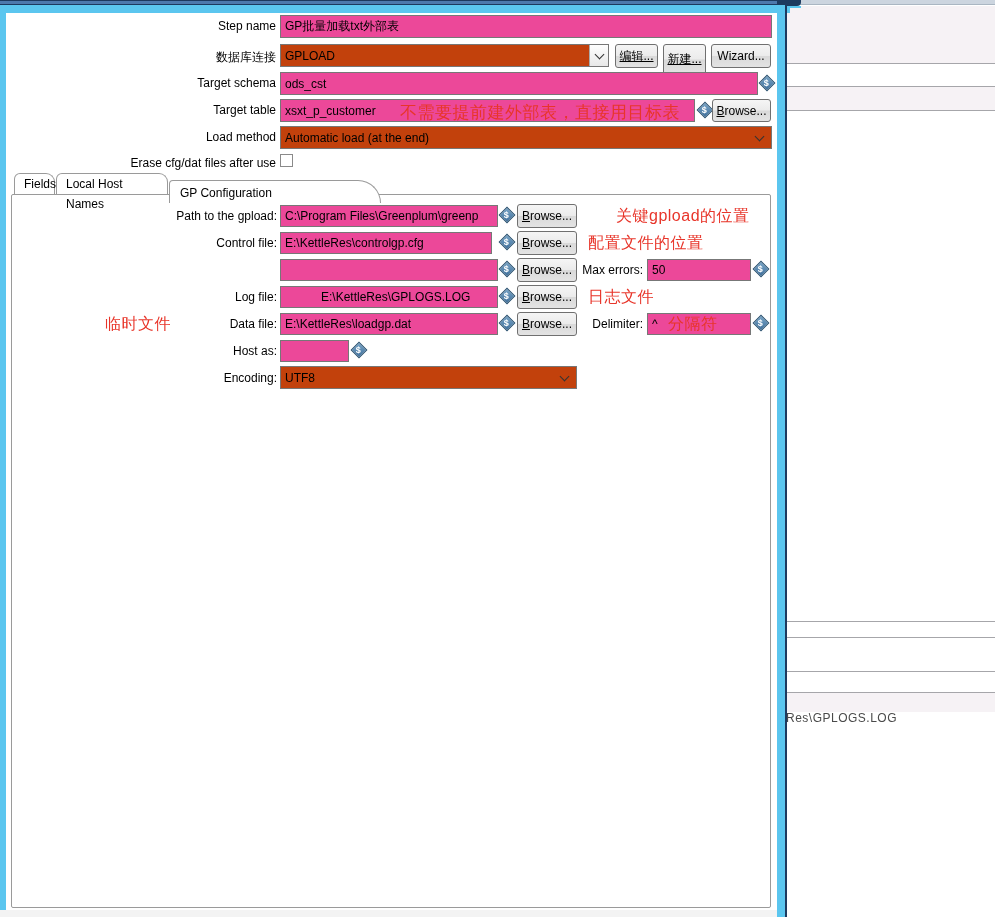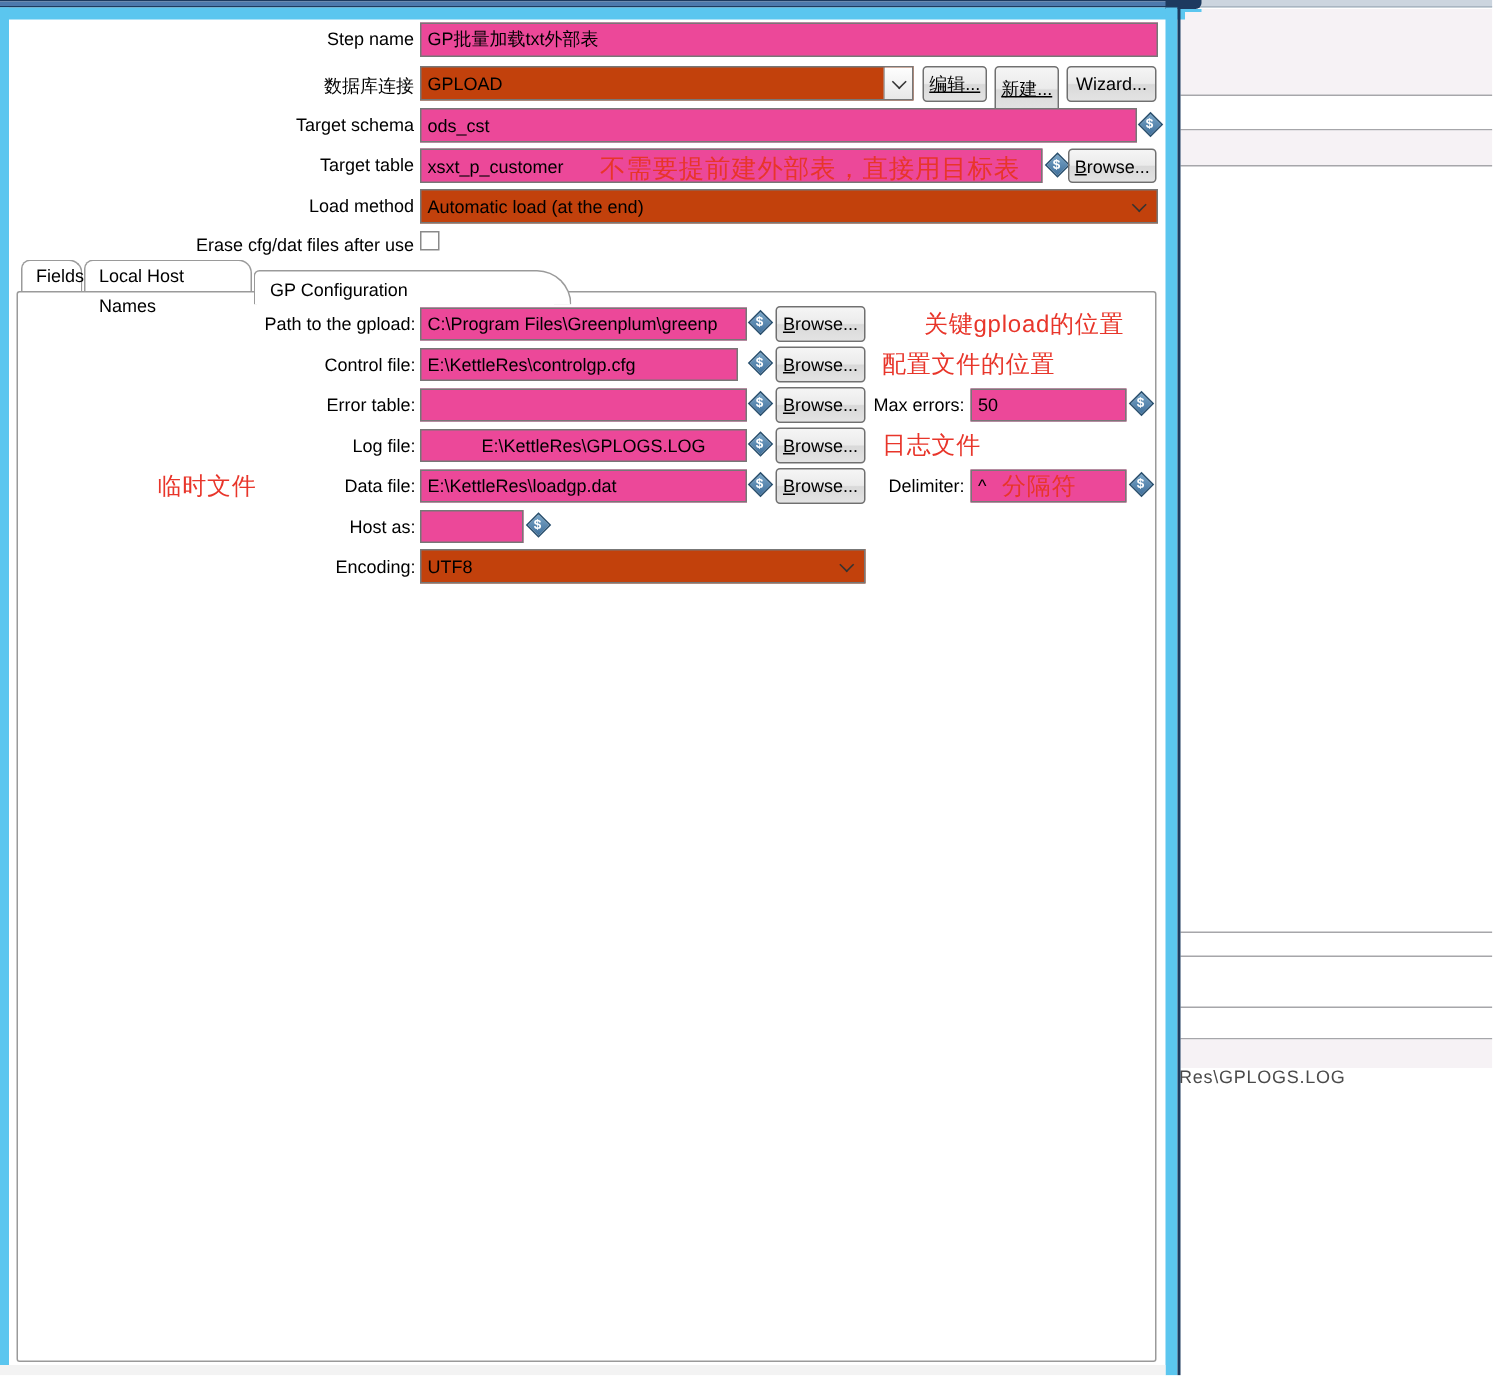--- a/index.html
+++ b/index.html
@@ -158,21 +158,20 @@
   <div class="lbl" style="left:0; top:236px; width:277px;">Control file:</div>
   <input class="tbox" style="left: 280px; top: 232px; width: 212px; height: 22px;" value="E:\KettleRes\controlgp.cfg">
   <span class="vdiam" style="left:501px; top:236px;">
       <i>$</i>
     </span>
   <button class="btn first-underline" style="left:517px; top:231px; width:60px; height:24px;">
     <span>Browse...</span>
     </button>
   <div class="note" style="left:588px; top:233px;">配置文件的位置</div>
 
-  <div class="lbl" style="left:0; top:263px; width:277px;">Error table:</div>
   <input class="tbox" style="left: 280px; top: 259px; width: 218px; height: 22px;" value="">
   <span class="vdiam" style="left:501px; top:263px;">
       <i>$</i>
     </span>
   <button class="btn first-underline" style="left:517px; top:258px; width:60px; height:24px;">
     <span>Browse...</span>
     </button>
   <div class="lbl" style="left:481px; top:263px; width:162px; text-align:right;">Max errors:</div>
   <input class="tbox" style="left: 647px; top: 259px; width: 104px; height: 22px;" value="50">
   <span class="vdiam" style="left:755px; top:263px;">

